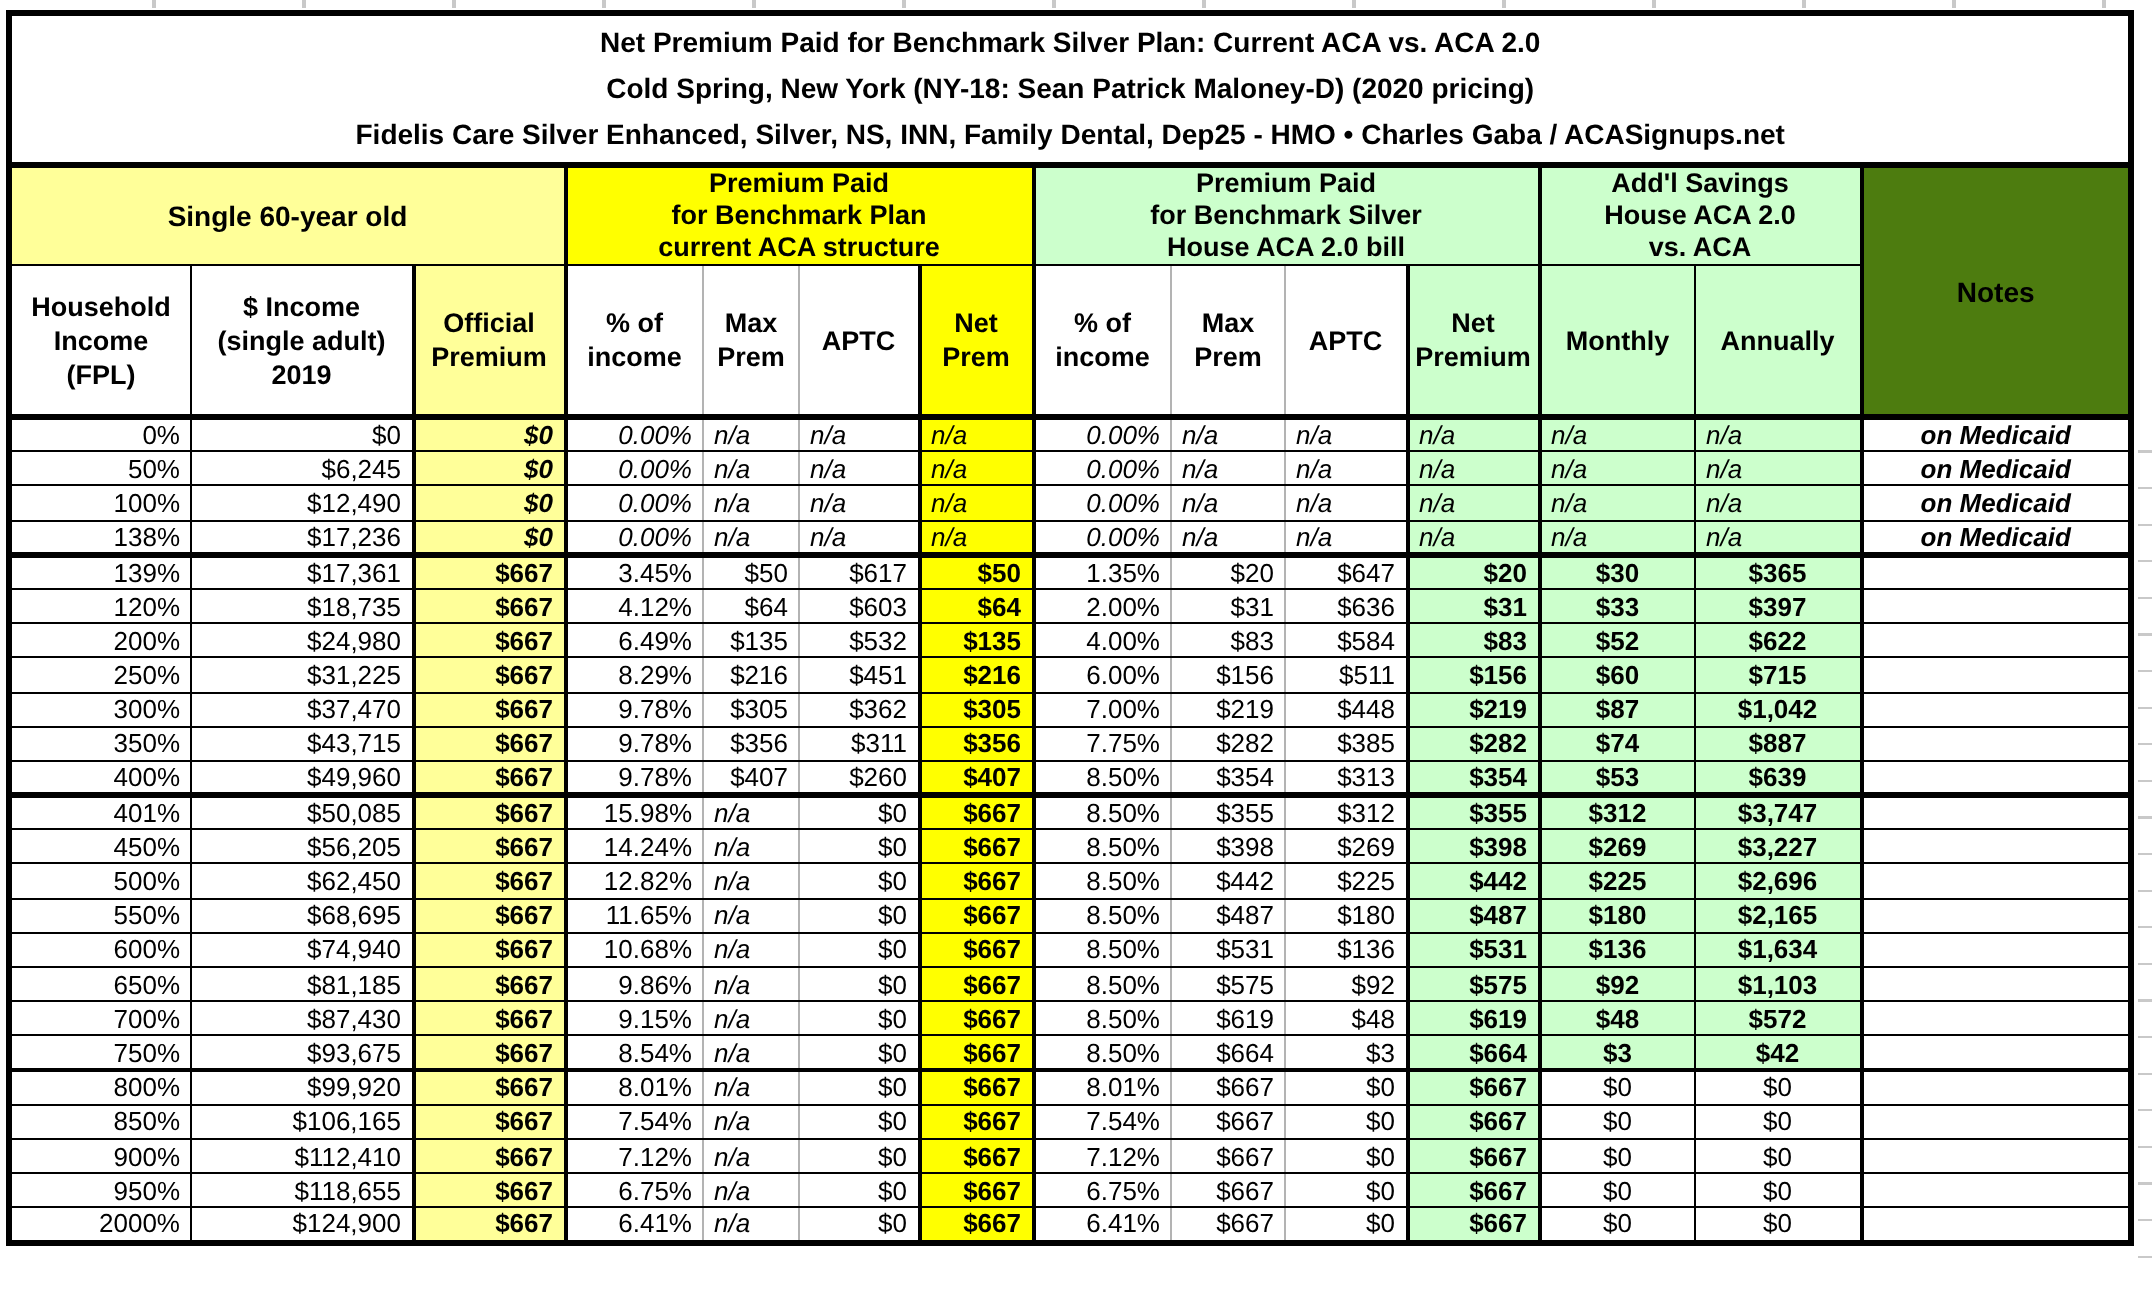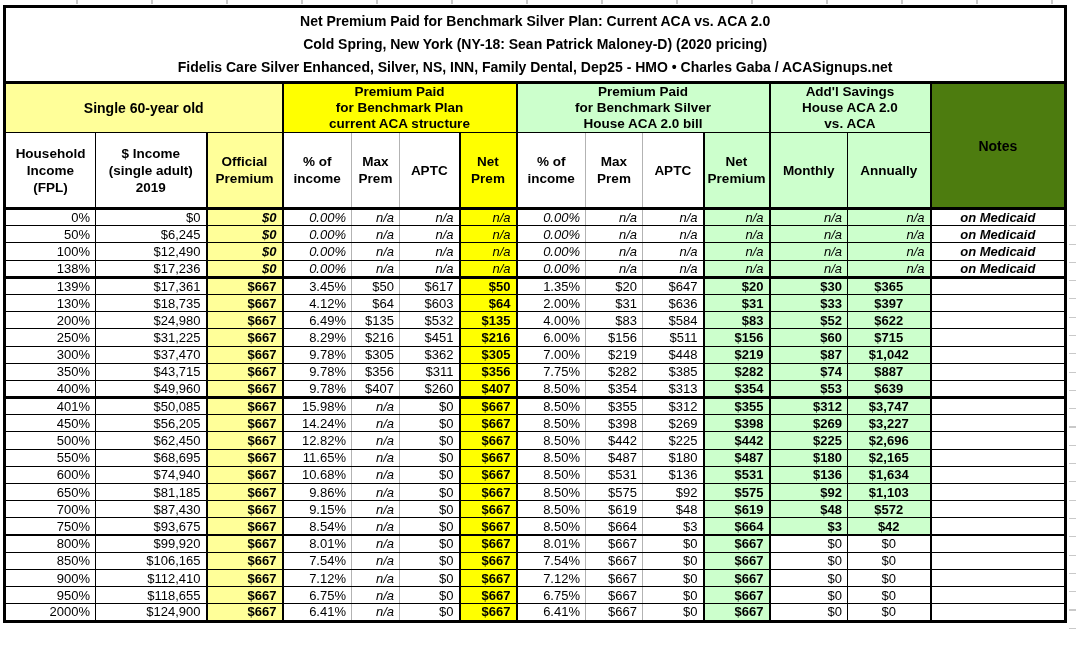--- a/index.html
+++ b/index.html
@@ -45,31 +45,31 @@
   .c1{border-right:2px solid #000;}
   .c2{border-right:2px solid #000;}
   .c3{border-right:1px solid #b3b3b3;}
   .c4{border-right:1px solid #b3b3b3;}
   .c5{border-right:2px solid #000;}
   .c6{border-right:2px solid #000;}
   .c7{border-right:1px solid #b3b3b3;}
   .c8{border-right:1px solid #b3b3b3;}
   .c9{border-right:2px solid #000;}
   .c10{border-right:2px solid #000;}
-  .c11{border-right:1px solid #000;}
+  .c11{border-right:1px solid #000;text-align:center;}
   .c12{border-right:2px solid #000;text-align:center;}
 
   
   tbody td{height:17.2px;font-size:13px;text-align:right;padding:0 5px;
     vertical-align:middle;background:#fff;}
   tbody td.c2{background:#FFFF99;font-weight:bold;}
   tbody td.c6{background:#FFFF00;font-weight:bold;}
   tbody td.c10,tbody td.c11,tbody td.c12{background:#CCFFCC;font-weight:bold;}
   tbody td.c13{text-align:center;padding:0 3px;font-weight:bold;}
-  tbody td.na{text-align:right;font-style:italic;font-weight:normal;}
+  tbody td.na{text-align:left;font-style:italic;font-weight:normal;}
   tbody td.ital{font-style:italic;}
   tbody td.plain{background:#fff !important;font-weight:normal !important;}
   tr.thick-bottom td{border-bottom:3px solid #000;}
   tr.med-bottom td{border-bottom:2px solid #000;}
 </style>
 </head>
 <body>
 
 <div class="top-ruler"></div>
 <div class="right-ruler"></div>
@@ -214,21 +214,21 @@
         <td class="c6">$50</td>
         <td class="c7">1.35%</td>
         <td class="c8">$20</td>
         <td class="c9">$647</td>
         <td class="c10">$20</td>
         <td class="c11">$30</td>
         <td class="c12">$365</td>
         <td class="c13"></td>
       </tr>
       <tr>
-        <td class="c0">130%</td>
+        <td class="c0">120%</td>
         <td class="c1">$18,735</td>
         <td class="c2">$667</td>
         <td class="c3">4.12%</td>
         <td class="c4">$64</td>
         <td class="c5">$603</td>
         <td class="c6">$64</td>
         <td class="c7">2.00%</td>
         <td class="c8">$31</td>
         <td class="c9">$636</td>
         <td class="c10">$31</td>

